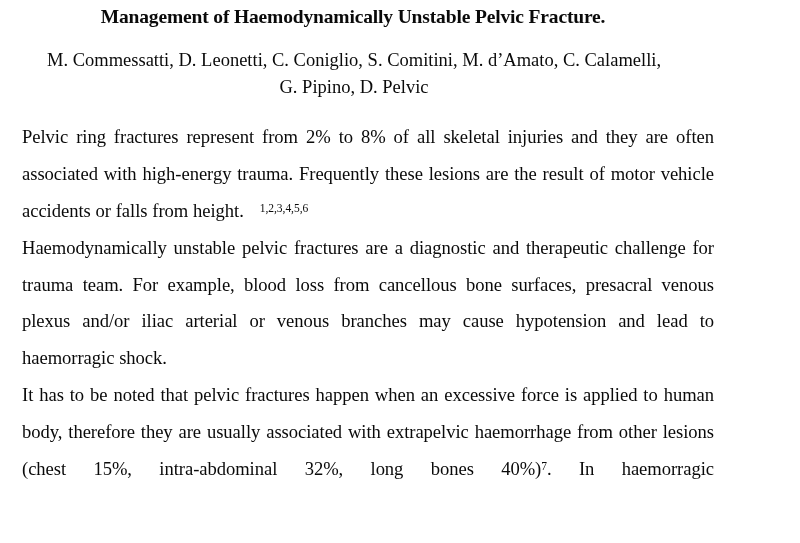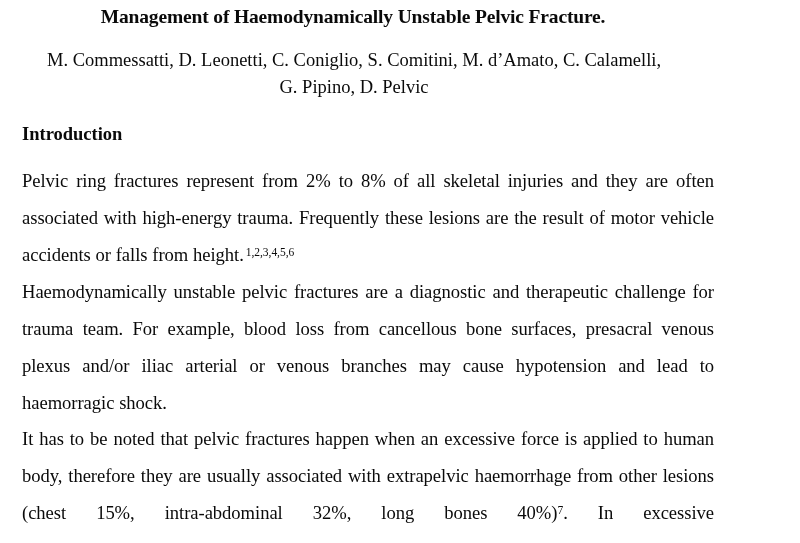--- a/index.html
+++ b/index.html
@@ -82,46 +82,45 @@
     display: inline-block;
     width: 100%;
   }
 
   sup {
     font-size: 0.62em;
     line-height: 0;
     vertical-align: 0.45em;
   }
   .cite-spaced {
-    margin-left: 2px;
+    margin-left: 16px;
   }
 </style>
 </head>
 <body>
 
 <div class="page">
 
   <h1 class="doc-title">Management of Haemodynamically Unstable Pelvic Fracture.</h1>
 
   <div class="authors">
     <span class="author-line">M. Commessatti, D. Leonetti, C. Coniglio, S. Comitini, M. d’Amato, C. Calamelli,</span>
     <span class="author-line">G. Pipino, D. Pelvic</span>
   </div>
 
-  <h2 class="section-heading">Introduction</h2>
 
   <div class="body-block">
 
     <p class="para">
       <span>Pelvic ring fractures represent from 2% to 8% of all skeletal injuries and they are often associated with high-energy trauma. Frequently these lesions are the result of motor vehicle accidents or falls from height.</span><sup class="cite-spaced">1,2,3,4,5,6</sup>
     </p>
 
     <p class="para">
       <span>Haemodynamically unstable pelvic fractures are a diagnostic and therapeutic challenge for trauma team. For example, blood loss from cancellous bone surfaces, presacral venous plexus and/or iliac arterial or venous branches may cause hypotension and lead to haemorragic shock.</span>
     </p>
 
     <p class="para last">
-      <span>It has to be noted that pelvic fractures happen when an excessive force is applied to human body, therefore they are usually associated with extrapelvic haemorrhage from other lesions (chest 15%, intra-abdominal 32%, long bones 40%)</span><sup>7</sup><span>. In excessive</span>
+      <span>It has to be noted that pelvic fractures happen when an excessive force is applied to human body, therefore they are usually associated with extrapelvic haemorrhage from other lesions (chest 15%, intra-abdominal 32%, long bones 40%)</span><sup>7</sup><span>. In haemorragic</span>
     </p>
 
   </div>
 
 </div>
 
 </body></html>

